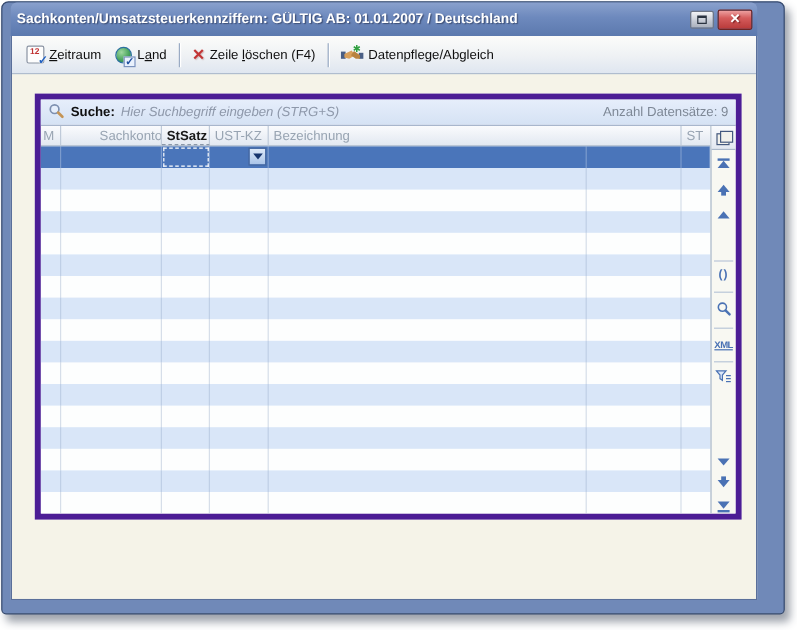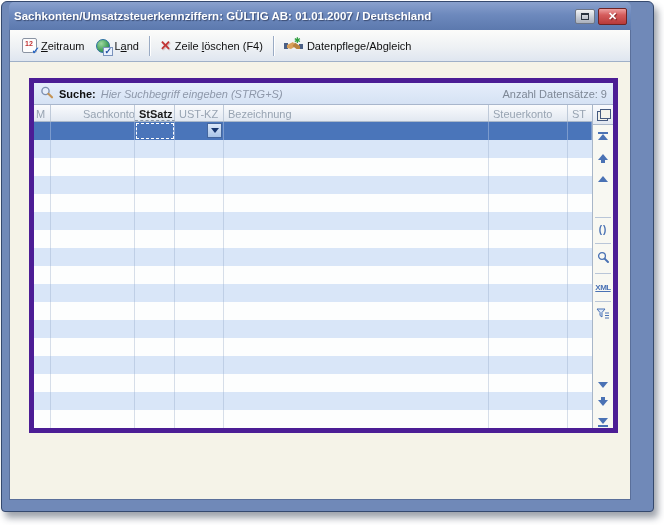--- a/index.html
+++ b/index.html
@@ -186,21 +186,20 @@
         </div>
 
         <div class="gridbody">
           <div class="gridcols">
             <div class="ghead">
               <div class="hcell hm col0">M</div>
               <div class="hcell col1">Sachkonto</div>
               <div class="hcell hb col2">StSatz</div>
               <div class="hcell col3">UST-KZ</div>
               <div class="hcell col4">Bezeichnung</div>
-              <div class="hcell col5">Steuerkonto</div>
               <div class="hcell col6">ST</div>
             </div>
             <div>
                 <div class="grow sel">
                   <div class="gcell col0"></div>
                   <div class="gcell col1"></div>
                   <div class="gcell col2 focus-cell"></div>
                   <div class="gcell col3">
                     <div class="dd-btn">
                       <div class="dd-tri"></div>

